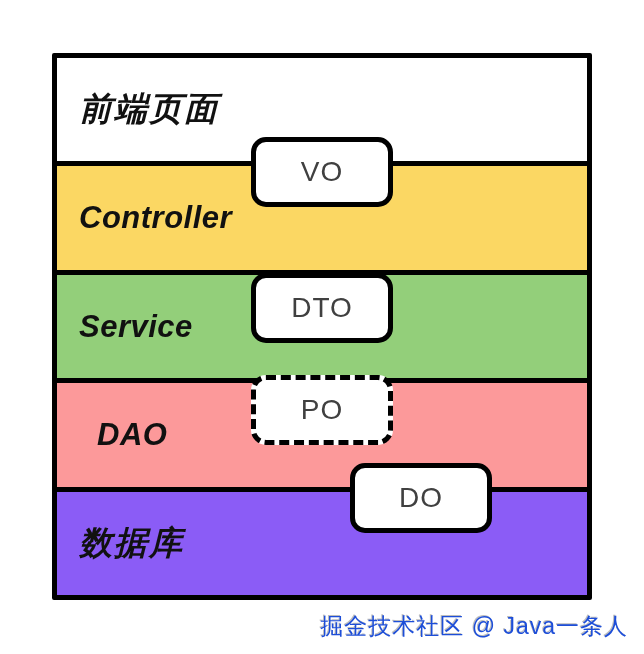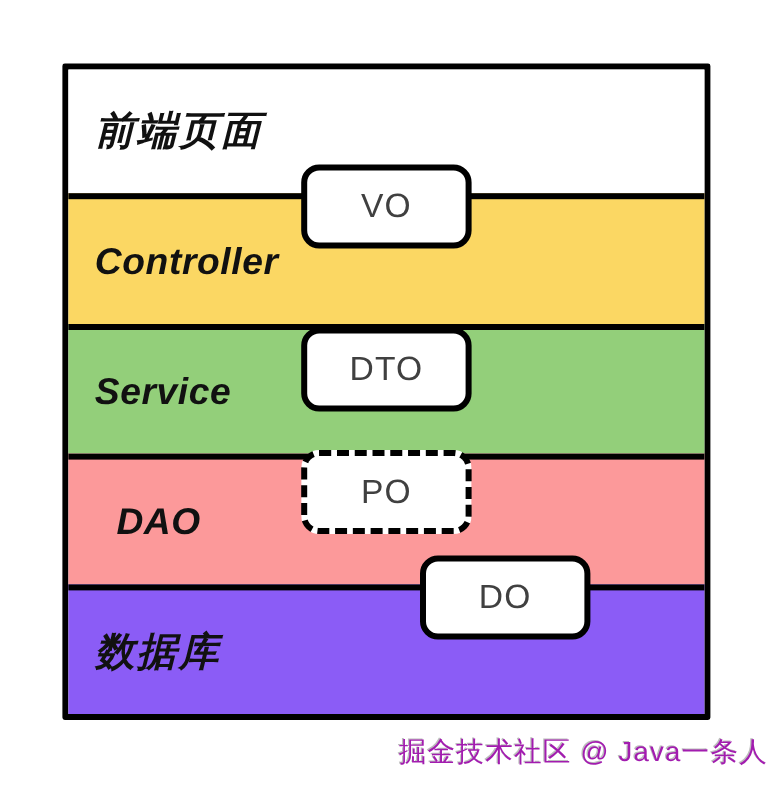--- a/index.html
+++ b/index.html
@@ -72,25 +72,25 @@
   }
   .connector.dashed {
     border-style: dashed;
   }
   .connector.c1 { top: 79px; }
   .connector.c2 { top: 188px; margin-top: 27px; }
   .connector.c3 { top: 296px; margin-top: 21px; }
   .connector.c4 { top: 405px; margin-left: 28px; }
   .watermark {
     position: absolute;
-    right: 4px;
+    right: 16px;
     bottom: 12px;
     font-size: 23px;
     letter-spacing: 1px;
-    color: #a21caf;
+    color: #1d4ed8;
     text-shadow: 1px 1px 0 #ffffff, -1px -1px 0 #bdbdbd;
     white-space: nowrap;
   }
 </style>
 </head>
 <body>
 
 <div class="canvas">
 
   <div class="arch">

